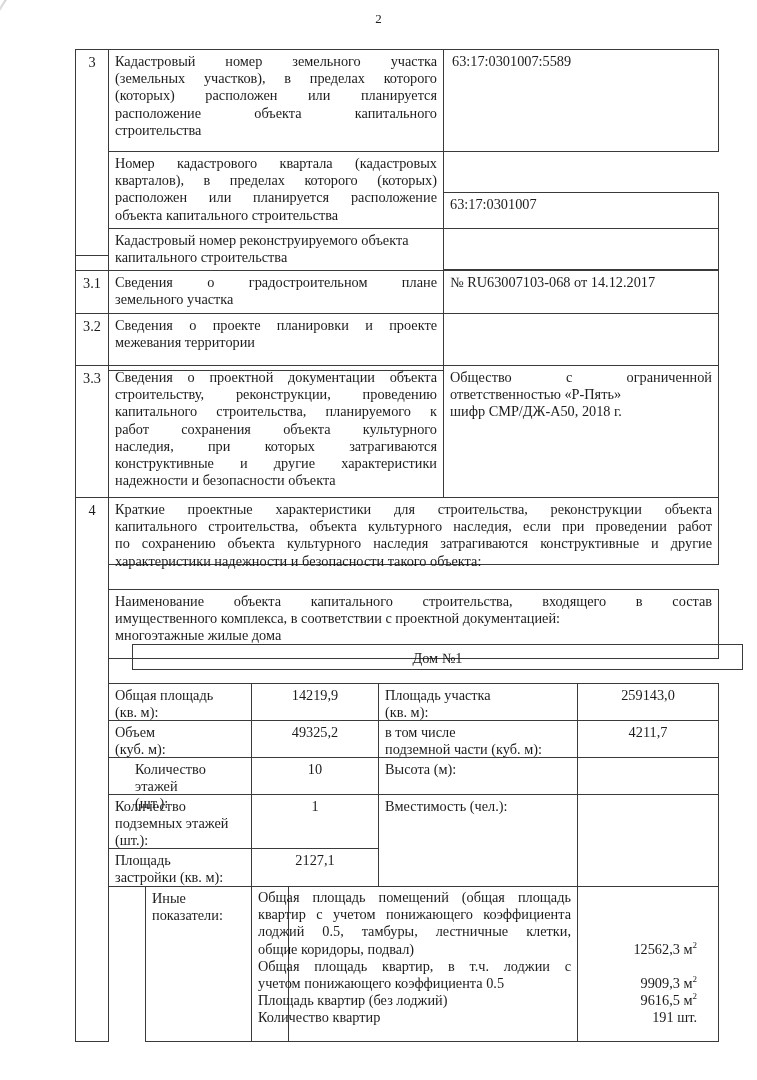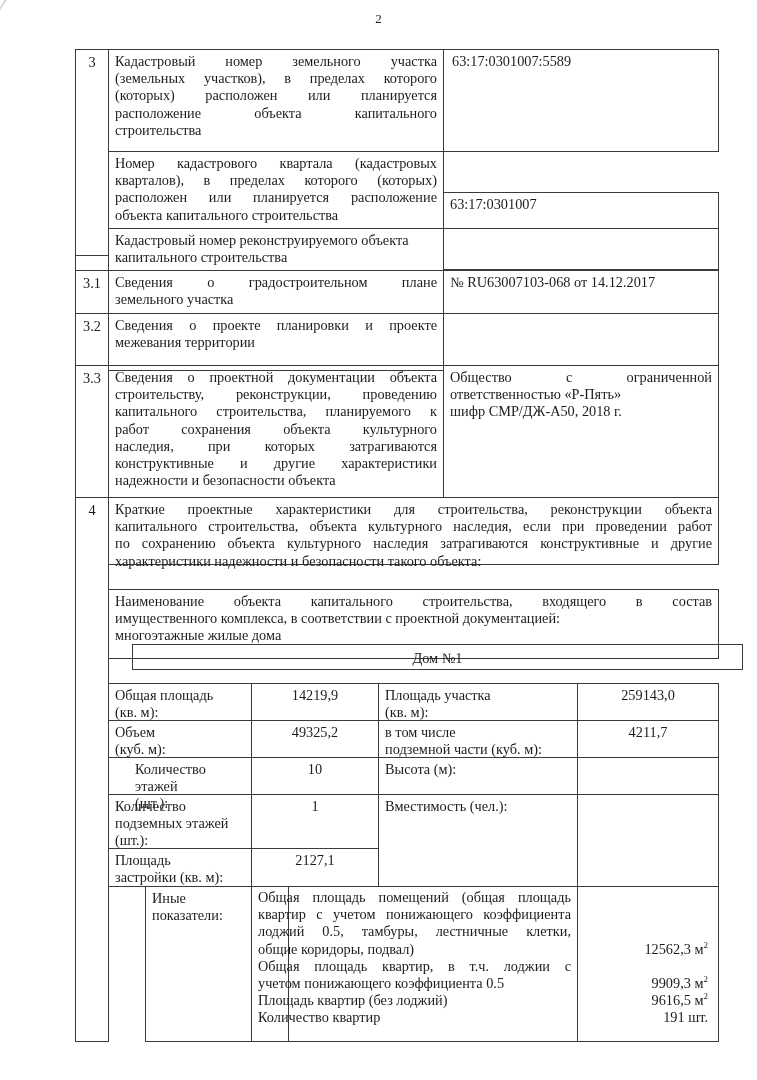--- a/index.html
+++ b/index.html
@@ -157,21 +157,21 @@
   <div class="cell" style="left:251px; top:886px; width:327px; height:156px; padding-top:2px;">
     <span class="j-line">Общая площадь помещений (общая площадь</span>
     <span class="j-line">квартир с учетом понижающего коэффициента</span>
     <span class="j-line">лоджий 0.5, тамбуры, лестничные клетки,</span>
     <span class="line">общие коридоры, подвал)</span>
     <span class="j-line">Общая площадь квартир, в т.ч. лоджии с</span>
     <span class="line">учетом понижающего коэффициента 0.5</span>
     <span class="line">Площадь квартир (без лоджий)</span>
     <span class="line">Количество квартир</span>
   </div>
-  <div class="cell" style="left:577px; top:886px; width:142px; height:156px; padding-top:2px; padding-right:10px;">
+  <div class="cell" style="left:577px; top:886px; width:142px; height:156px; padding-top:2px; padding-right:21px;">
     <span class="val-line">&nbsp;</span>
     <span class="val-line">&nbsp;</span>
     <span class="val-line">&nbsp;</span>
     <span class="val-line"><span>12562,3 м</span><sup>2</sup></span>
     <span class="val-line">&nbsp;</span>
     <span class="val-line"><span>9909,3 м</span><sup>2</sup></span>
     <span class="val-line"><span>9616,5 м</span><sup>2</sup></span>
     <span class="val-line"><span>191 шт.</span></span>
   </div>
 </div>

